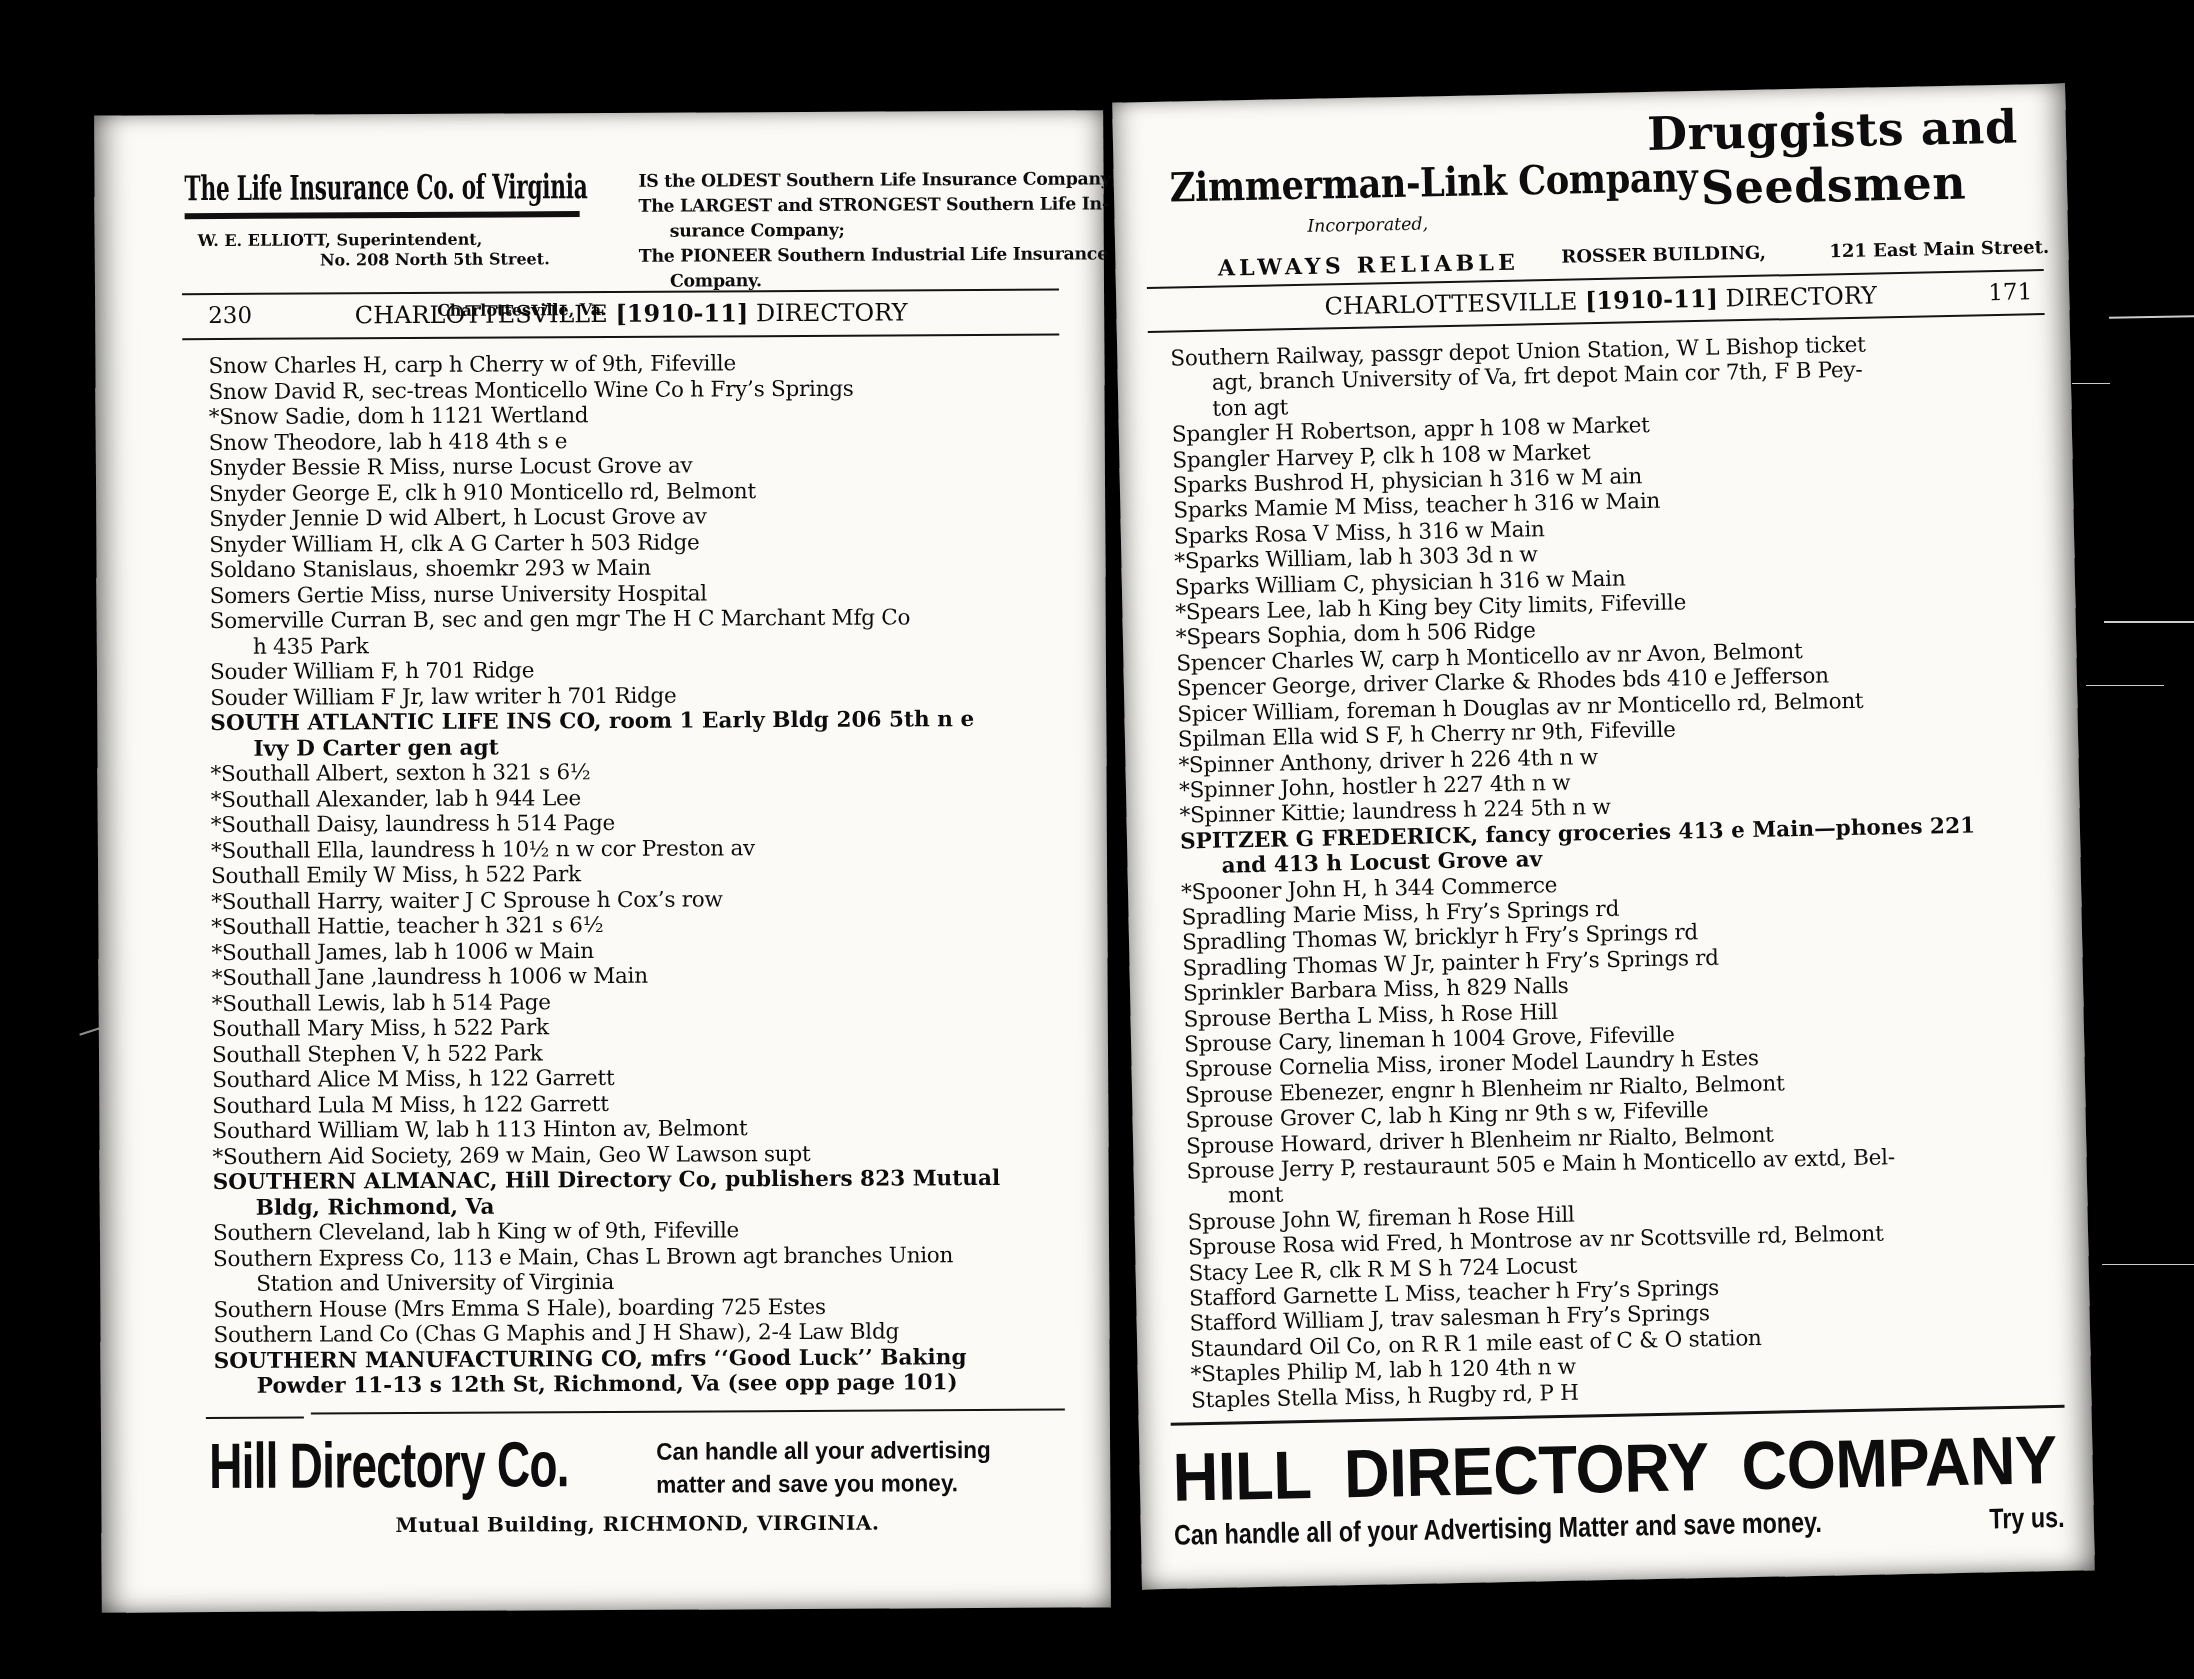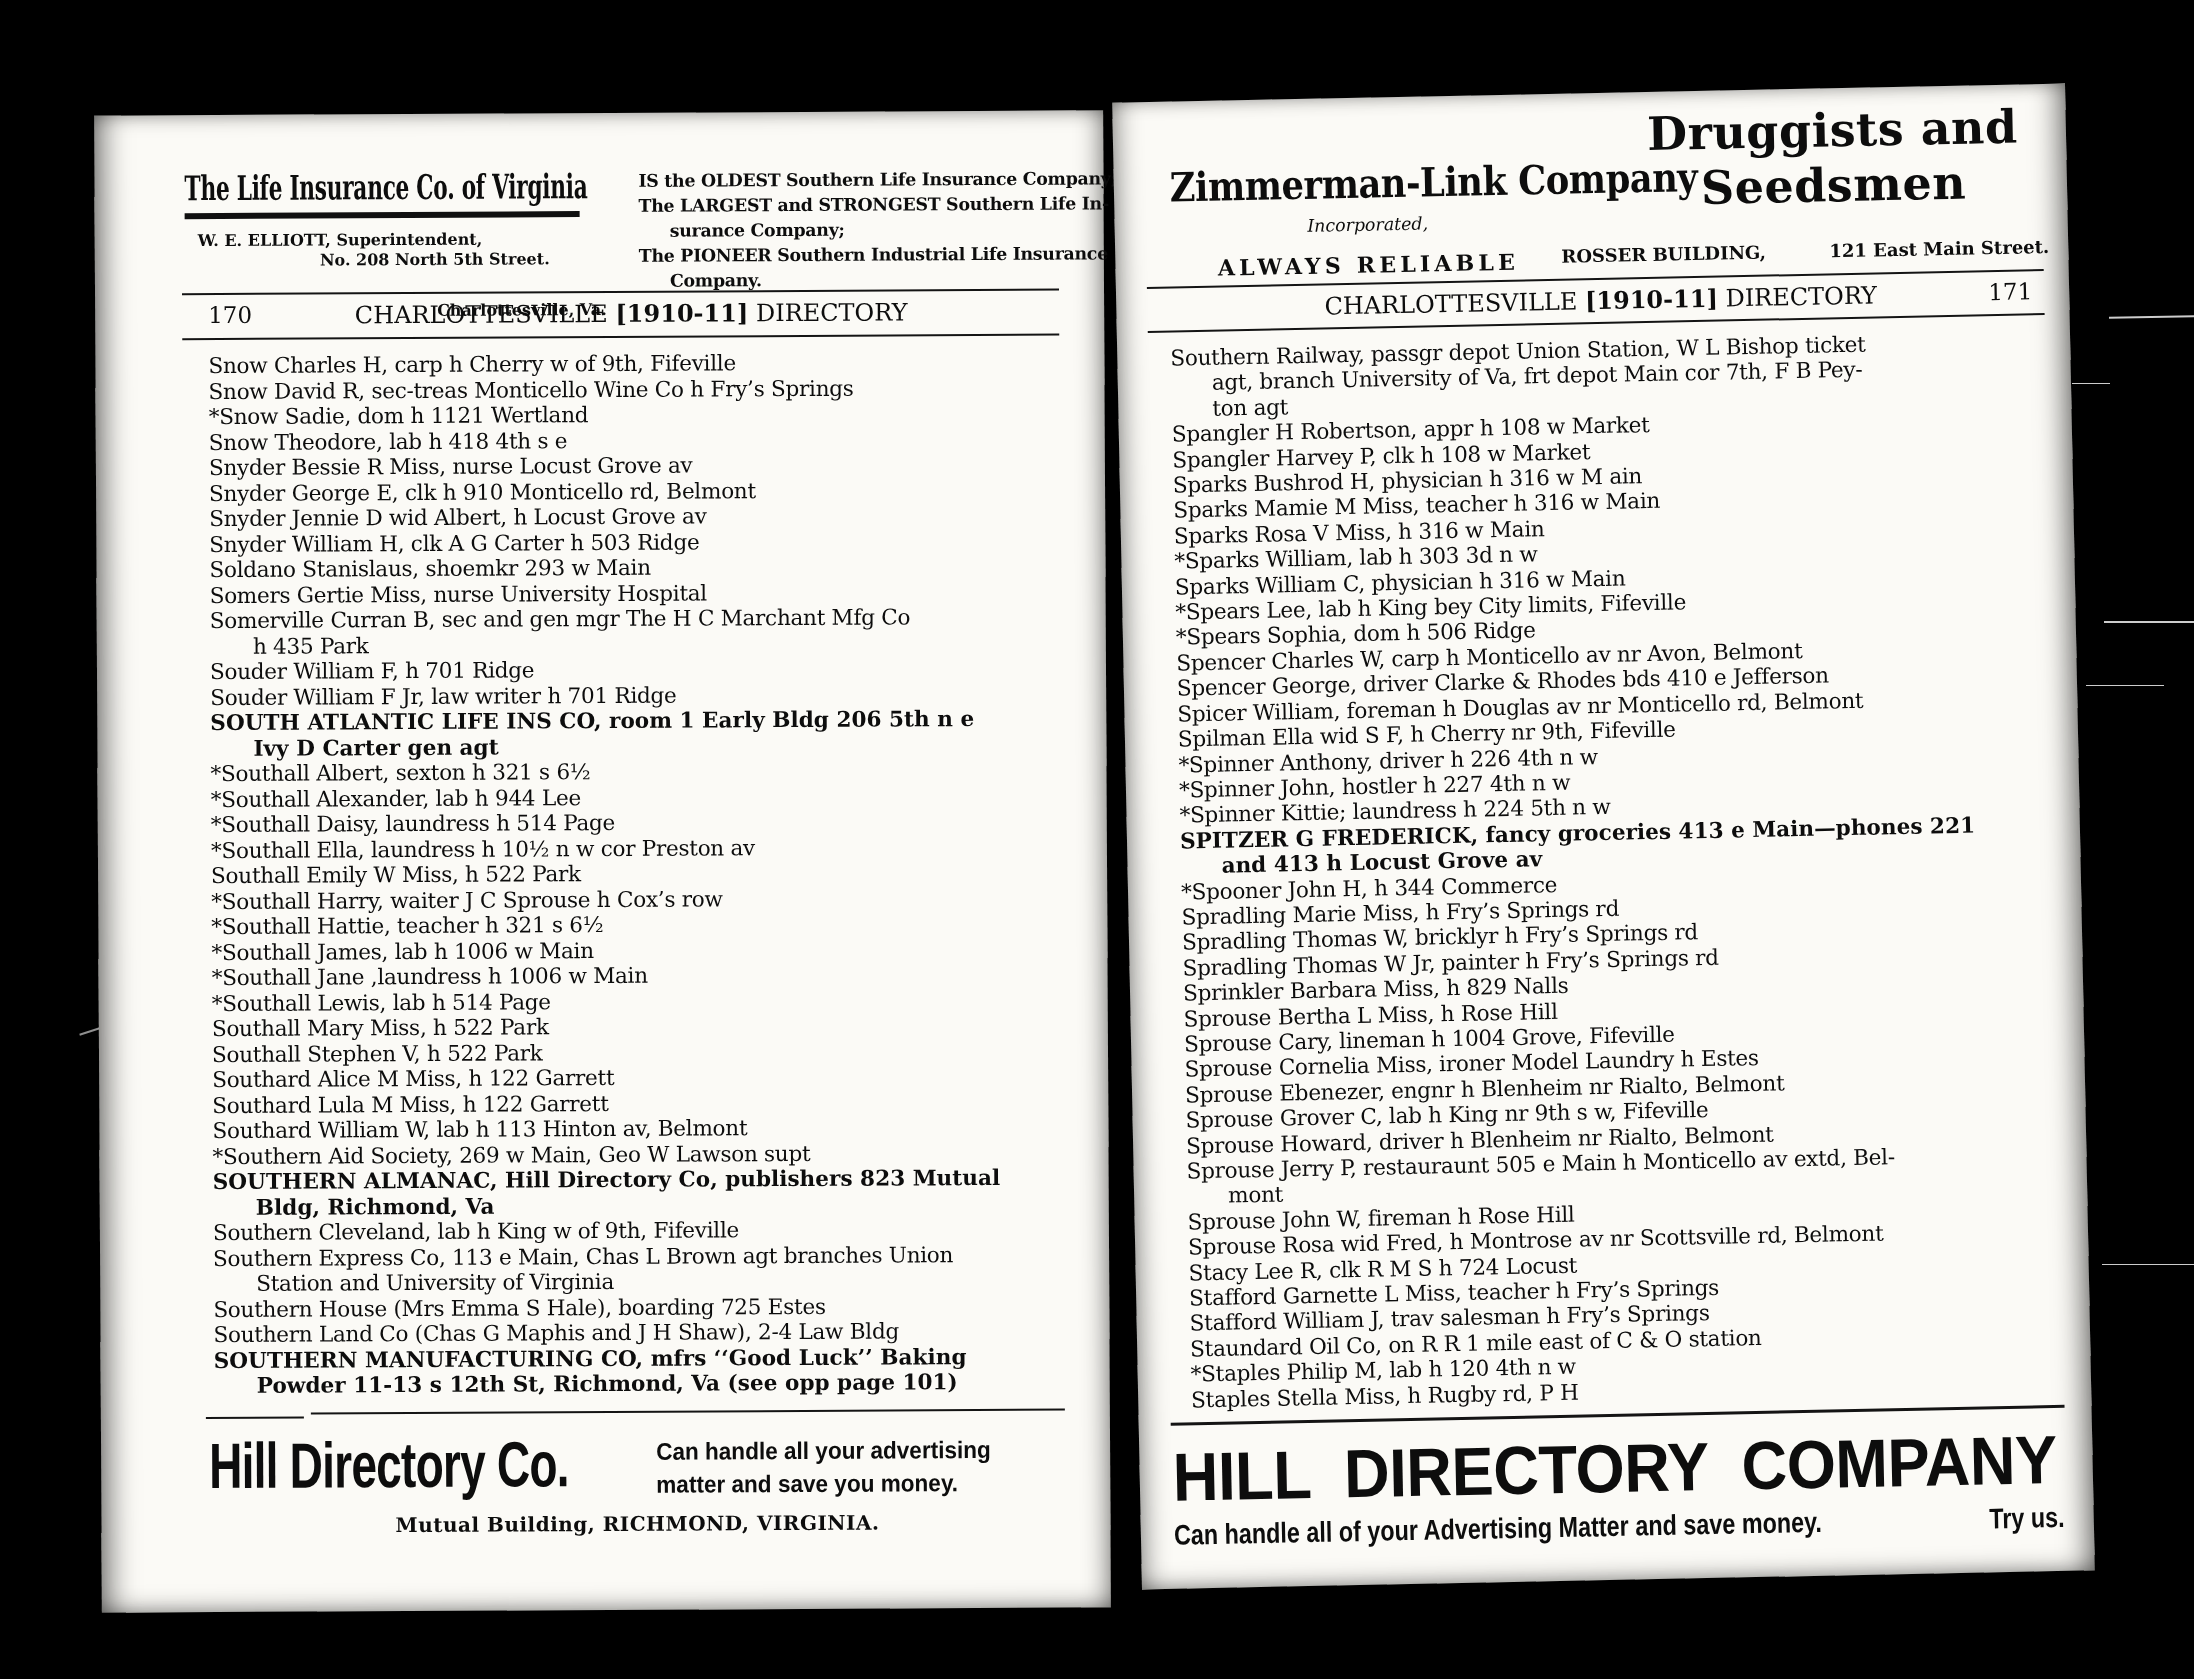--- a/index.html
+++ b/index.html
@@ -120,21 +120,21 @@
         <div class="line">The LARGEST and STRONGEST Southern Life In-</div>
         <div class="line i">surance Company;</div>
         <div class="line">The PIONEER Southern Industrial Life Insurance</div>
         <div class="line i">Company.</div>
       </div>
   </div>
 
   <div class="rule" style="left:87px;top:178px;width:877px;height:2.1px;"></div>
 
   <div class="page-head ph-left">
-    <span class="pgnum pgnum-l">170</span>
+    <span class="pgnum pgnum-l">230</span>
     <span><span>CHARLOTTESVILLE </span><span class="head-year">[1910-11]</span><span> DIRECTORY</span></span>
   </div>
 
   <div class="rule" style="left:87px;top:223px;width:877px;height:1.6px;"></div>
 
   <div class="entries entries-left">
       <div class="line">Snow Charles H, carp h Cherry w of 9th, Fifeville</div>
       <div class="line">Snow David R, sec-treas Monticello Wine Co h Fry’s Springs</div>
       <div class="line">*Snow Sadie, dom h 1121 Wertland</div>
       <div class="line">Snow Theodore, lab h 418 4th s e</div>

